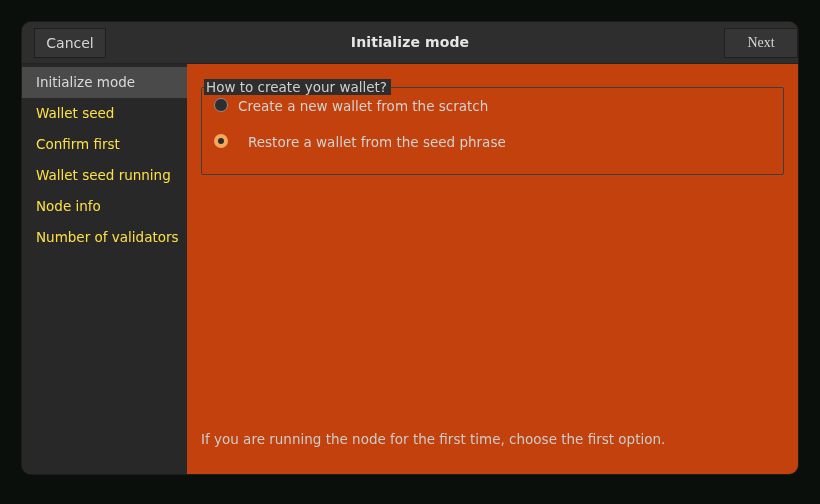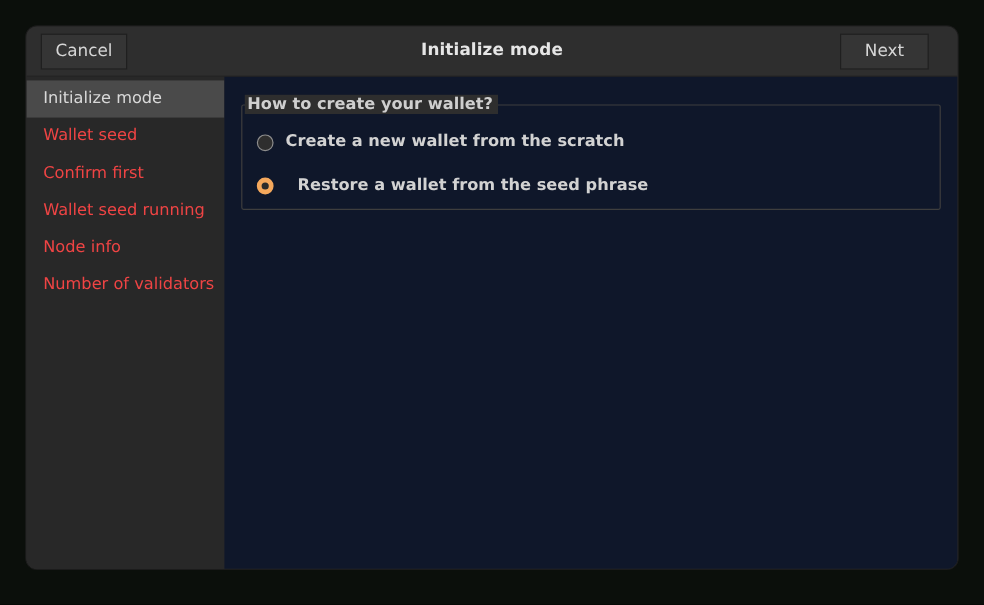--- a/index.html
+++ b/index.html
@@ -59,21 +59,21 @@
     color: #d6d6d6;
     font-size: 14px;
     font-family: "DejaVu Sans", sans-serif;
     line-height: 28px;
     text-align: center;
     padding: 0;
     cursor: pointer;
     box-sizing: border-box;
   }
   #cancel-btn { left: 12px; width: 72px; }
-  #next-btn   { right: 24px; width: 74px; }
+  #next-btn   { right: 0; width: 74px; font-family: Liberation Serif, serif; }
 
   #window-title {
     position: absolute;
     left: 0; right: 0;
     top: 12px;
     text-align: center;
     font-size: 14px;
     font-weight: bold;
     color: #e6e6e6;
     letter-spacing: 0.1px;
@@ -92,36 +92,35 @@
     padding-top: 3px;
     box-sizing: border-box;
     flex: 0 0 165px;
   }
 
   .side-item {
     height: 31px;
     line-height: 31px;
     padding-left: 14px;
     font-size: 13.5px;
-    color: #ef4444;
+    color: #fde047;
     cursor: pointer;
     white-space: nowrap;
   }
   .side-item.selected {
     background: #4a4a4a;
     color: #d9d9d9;
   }
 
   #content {
     flex: 1 1 auto;
-    background: #0f172a;
+    background: #c2410c;
     position: relative;
     padding: 14px 14px 0 14px;
     box-sizing: border-box;
-    font-weight: bold;
   }
 
   
   #groupbox {
     position: relative;
     border: 1px solid #3e3e3e;
     border-radius: 2px;
     margin-top: 9px;
     padding: 10px 0 12px 0;
   }
@@ -131,21 +130,21 @@
     left: 2px;
     padding: 0 4px 0 2px;
     background: #2e2e2e;
     font-size: 13.5px;
     color: #cfcfcf;
     white-space: nowrap;
   }
 
   .radio-row {
     display: flex;
-    align-items: flex-end;
+    align-items: flex-start;
     height: 28px;
     padding-left: 12px;
     cursor: pointer;
   }
   .radio-row + .radio-row { margin-top: 8px; gap: 10px; }
 
   .radio-mark {
     width: 14px;
     height: 14px;
     border-radius: 50%;
@@ -225,17 +224,18 @@
             <span class="radio-mark off"></span>
             <span class="radio-label">Create a new wallet from the scratch</span>
           </div>
 
           <div class="radio-row">
             <span class="radio-mark on"></span>
             <span class="radio-label">Restore a wallet from the seed phrase</span>
           </div>
         </div>
 
+        <div id="hint">If you are running the node for the first time, choose the first option.</div>
       </div>
 
     </div>
   </div>
 </div>
 
 </body></html>

